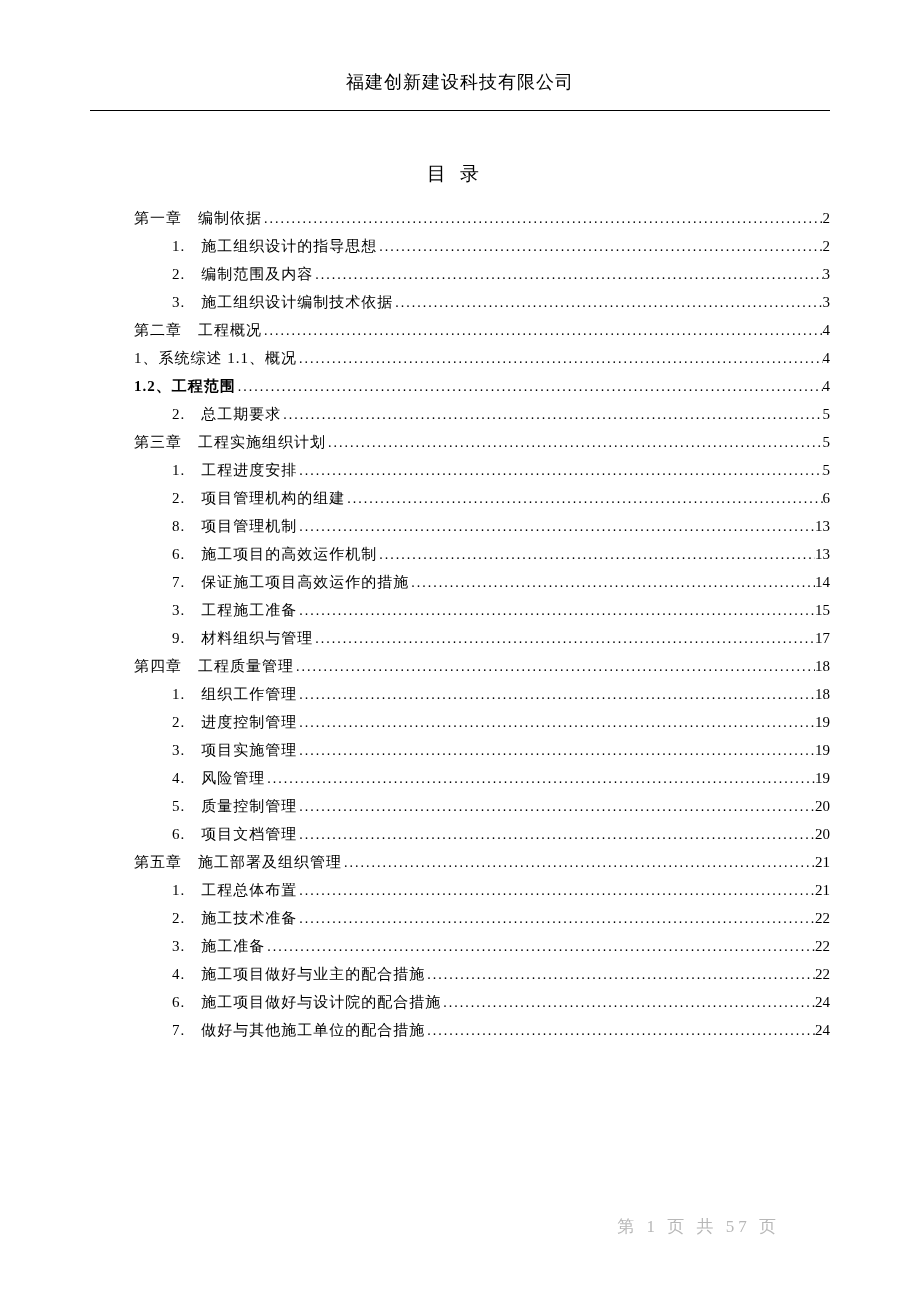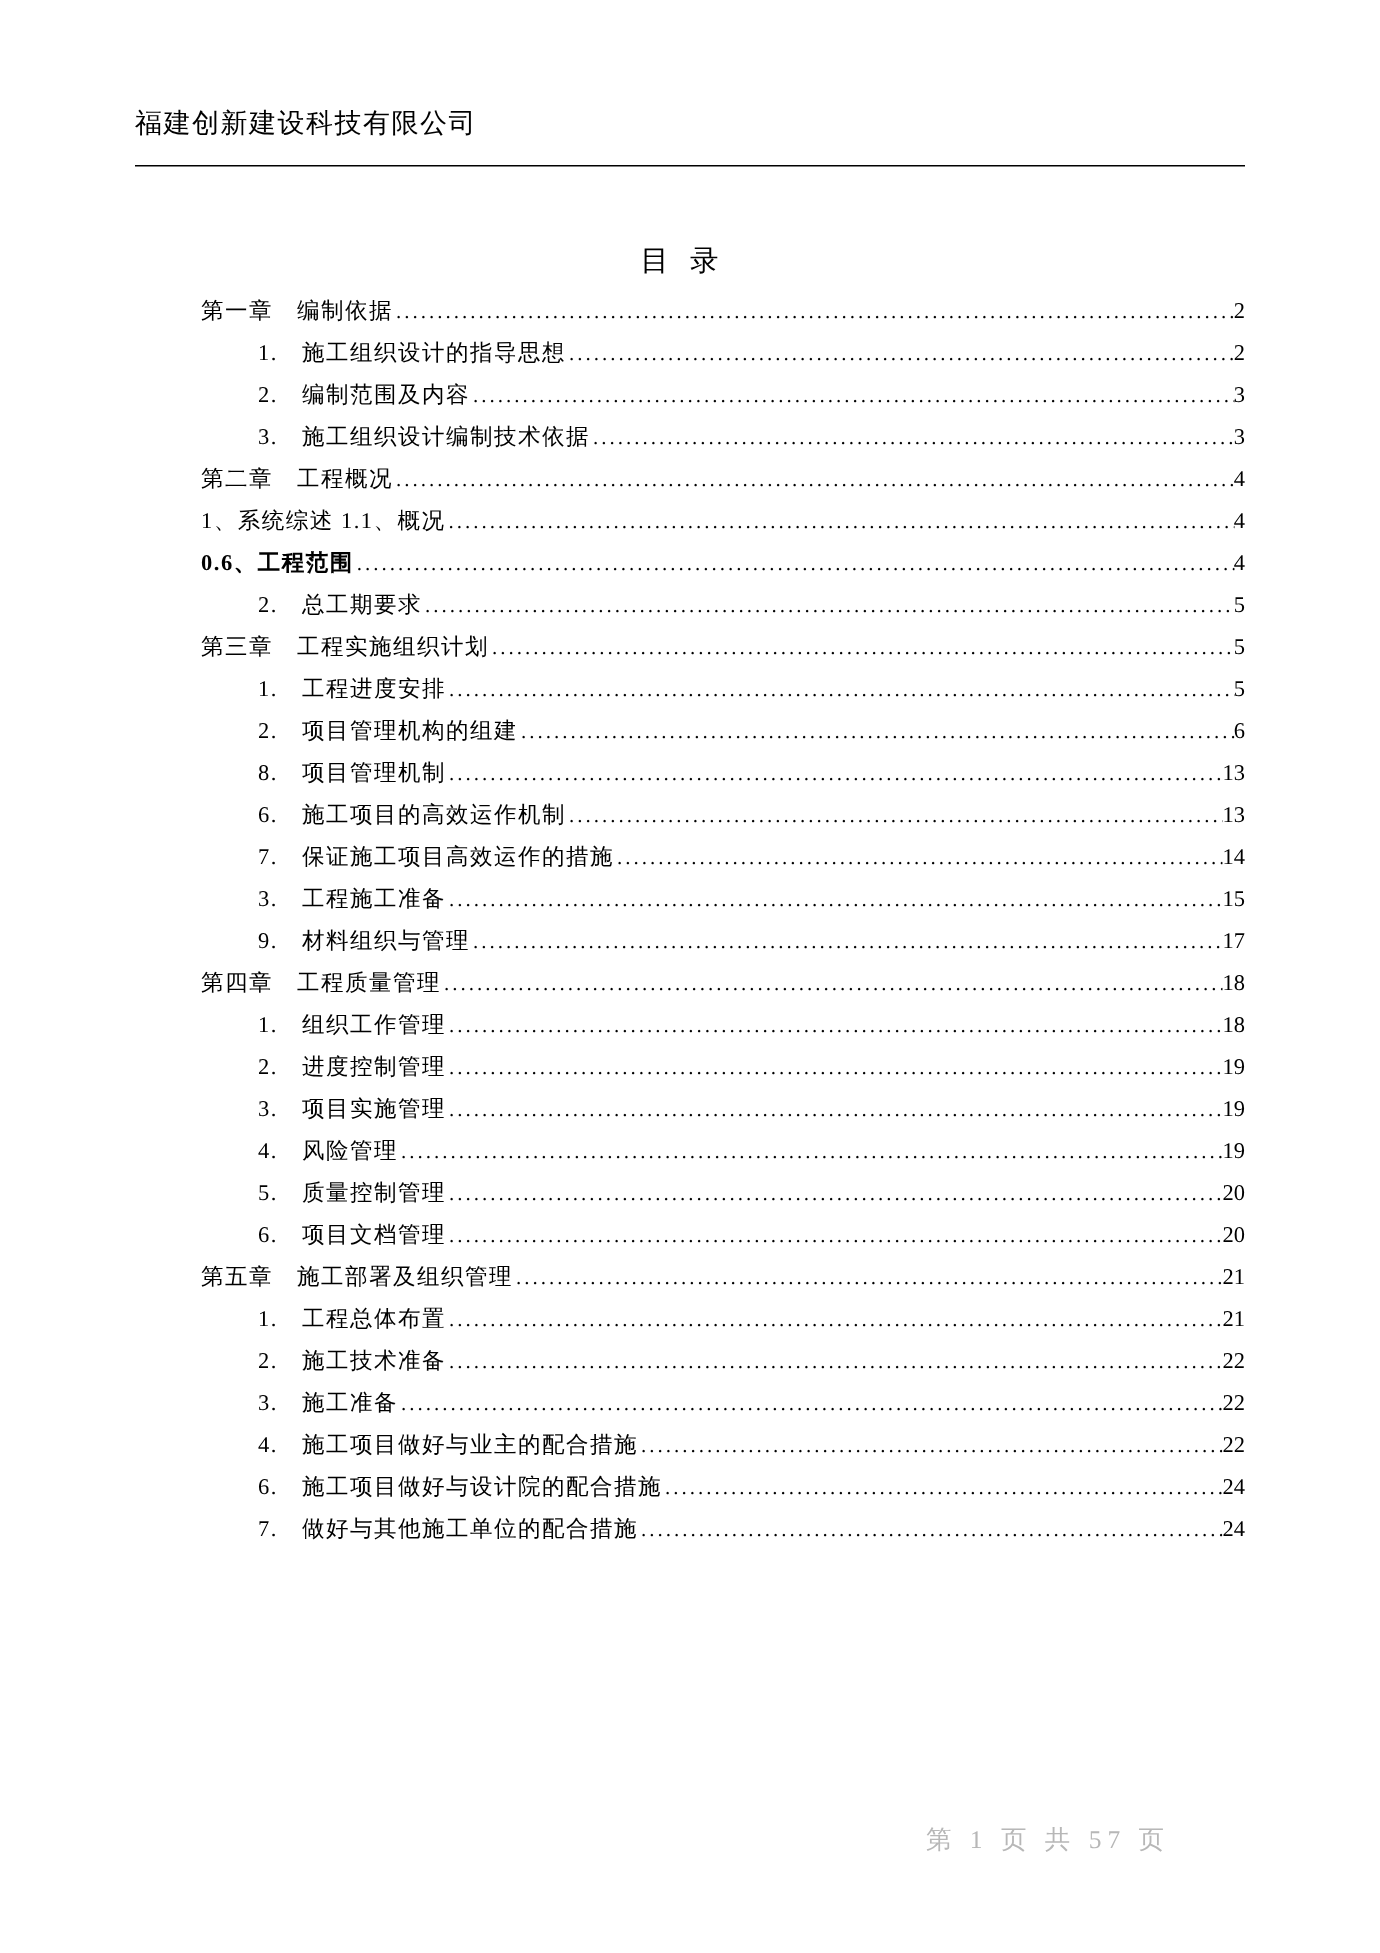--- a/index.html
+++ b/index.html
@@ -8,35 +8,35 @@
     height: 1302px;
     background: #ffffff;
     font-family: "SimSun", "宋体", serif;
     color: #000000;
     position: relative;
   }
   .page {
     padding: 70px 90px 60px 90px;
   }
   .header-company {
-    text-align: left;
+    text-align: center;
     font-size: 18px;
     letter-spacing: 1px;
     margin-bottom: 16px;
   }
   .header-rule {
     border: none;
     border-top: 1.5px solid #000;
     margin: 0 0 50px 0;
   }
   .toc-title {
     text-align: center;
     font-size: 19px;
     letter-spacing: 14px;
-    margin-bottom: 14px;
+    margin-bottom: 24px;
     font-weight: normal;
   }
   .toc {
     font-size: 15px;
     line-height: 1.0;
   }
   .toc-row {
     display: flex;
     align-items: baseline;
     margin-bottom: 13px;
@@ -109,21 +109,21 @@
         <span class="toc-label">第二章　工程概况</span>
         <span class="toc-dots"></span>
         <span class="toc-page">4</span>
       </div>
       <div class="toc-row level-a">
         <span class="toc-label">1、系统综述  1.1、概况</span>
         <span class="toc-dots"></span>
         <span class="toc-page">4</span>
       </div>
       <div class="toc-row level-a">
-        <span class="toc-label bold">0.6、工程范围</span>
+        <span class="toc-label bold">1.2、工程范围</span>
         <span class="toc-dots"></span>
         <span class="toc-page">4</span>
       </div>
       <div class="toc-row level-1">
         <span class="toc-label">2.　总工期要求</span>
         <span class="toc-dots"></span>
         <span class="toc-page">5</span>
       </div>
       <div class="toc-row level-0">
         <span class="toc-label">第三章　工程实施组织计划</span>

